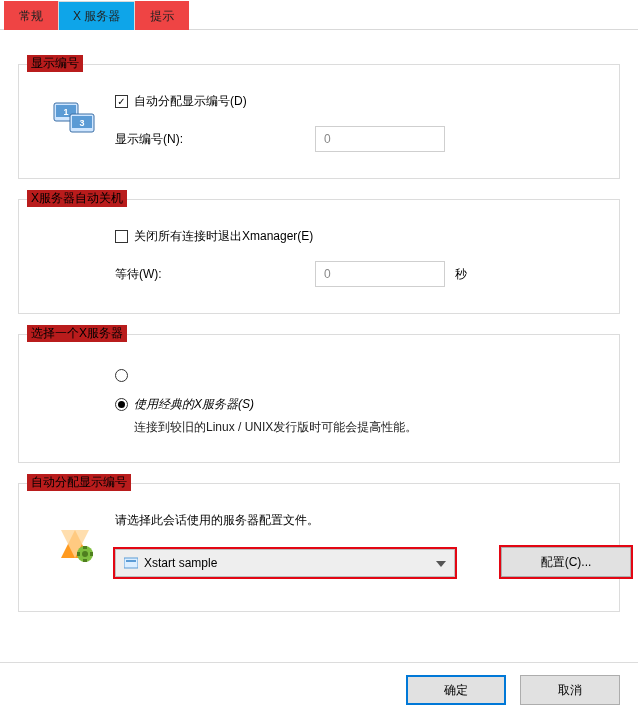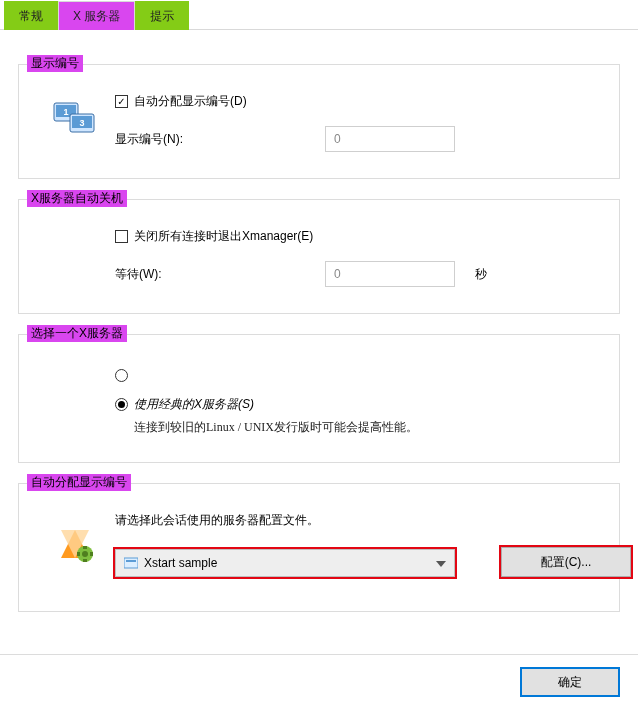--- a/index.html
+++ b/index.html
@@ -18,45 +18,45 @@
     border-bottom: 1px solid #d9d9d9;
     background: #fff;
     padding-left: 4px;
     height: 30px;
     align-items: flex-end;
   }
   .tab {
     padding: 6px 14px 5px 14px;
     border: 1px solid transparent;
     border-bottom: none;
-    background: #84cc16;
+    background: #ef4444;
     cursor: pointer;
     position: relative;
     top: 1px;
     color: #222;
   }
   .tab.active {
     border-color: #d9d9d9;
-    background: #d946ef;
+    background: #0ea5e9;
     z-index: 2;
   }
   .body {
     padding: 14px 18px 10px 18px;
   }
   .group {
     position: relative;
     border: 1px solid #dcdcdc;
     margin-top: 20px;
     padding: 22px 16px 20px 16px;
   }
   .group-title {
     position: absolute;
     top: -10px;
     left: 8px;
-    background: #d946ef;
+    background: #b91c1c;
     padding: 0 4px;
     font-size: 12px;
   }
   .row {
     display: flex;
     align-items: center;
     margin: 6px 0;
   }
   .icon-slot {
     width: 80px;
@@ -80,21 +80,20 @@
     border: 1px solid #333;
     display: inline-flex;
     align-items: center;
     justify-content: center;
     font-size: 10px;
     line-height: 1;
   }
   .field-row {
     display: flex;
     align-items: center;
-    gap: 10px;
   }
   .field-label {
     width: 200px;
   }
   input.text {
     width: 130px;
     height: 26px;
     border: 1px solid #cfcfcf;
     padding: 2px 8px;
     font-family: inherit;
@@ -122,21 +121,20 @@
     content: "";
     width: 7px;
     height: 7px;
     background: #000;
     border-radius: 50%;
   }
   .hint {
     margin-left: 19px;
     margin-top: 3px;
     color: #222;
-    font-family: Liberation Serif, serif;
   }
   .combo-row {
     display: flex;
     align-items: flex-end;
     margin-top: 18px;
   }
   .combo {
     position: relative;
     width: 340px;
     height: 28px;
@@ -171,21 +169,21 @@
     padding: 0 18px;
     margin-left: 46px;
   }
   .red-box { outline: 2px solid #e30613; }
   .footer {
     position: absolute;
     bottom: 0;
     left: 0;
     right: 0;
     border-top: 1px solid #dcdcdc;
-    padding: 12px 18px 18px 0;
+    padding: 12px 18px 10px 0;
     display: flex;
     justify-content: flex-end;
     gap: 14px;
     background: #fff;
   }
   .btn-primary {
     width: 100px;
     height: 30px;
     border: 2px solid #0078d7;
     background: #e1e1e1;
@@ -321,13 +319,16 @@
       </div>
     </div>
   </div>
 
 </div>
 
 <div class="footer">
   <div class="btn-primary">
     <span>确定</span>
   </div>
+  <div class="btn-secondary">
+    <span>取消</span>
+  </div>
 </div>
 
 </body></html>

